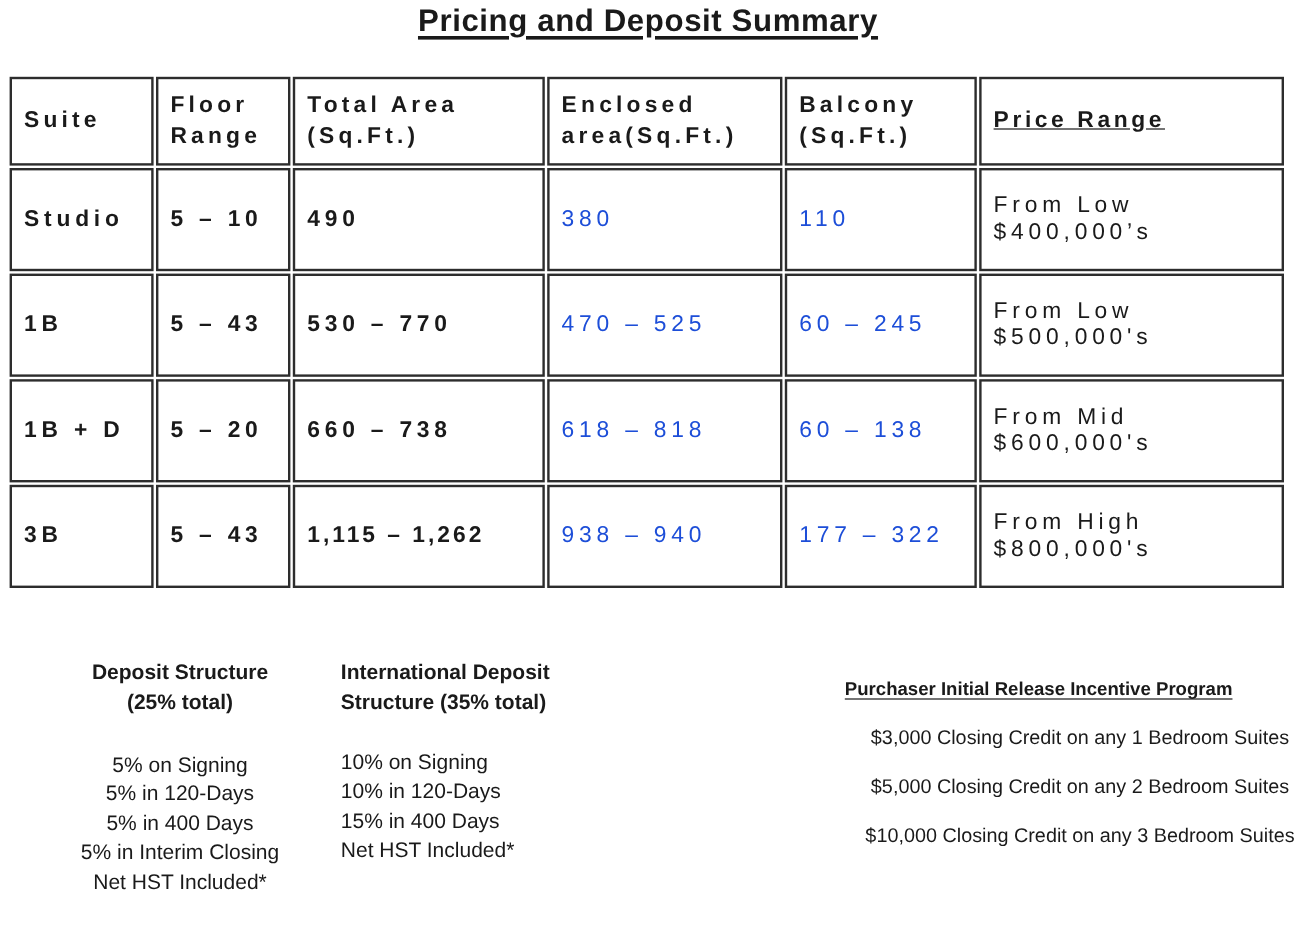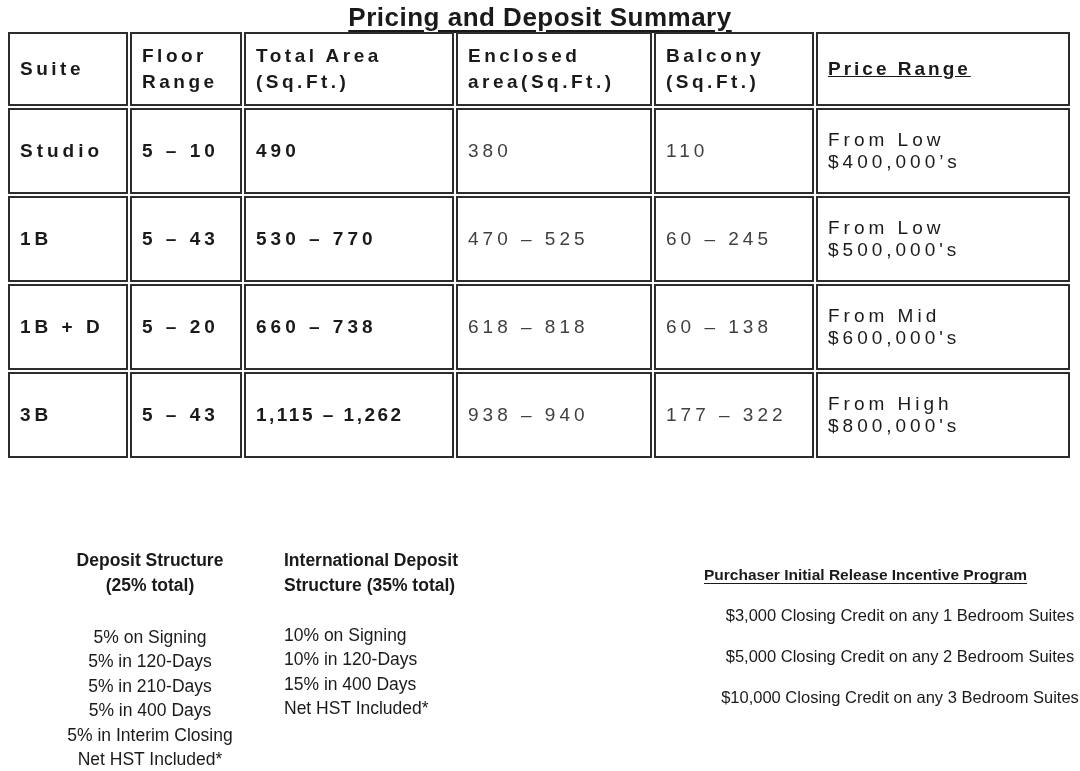--- a/index.html
+++ b/index.html
@@ -27,21 +27,21 @@
     letter-spacing: 0.5px;
   }
   .doc-title span {
     text-decoration: underline;
     text-underline-offset: 4px;
     text-decoration-thickness: 3px;
   }
   table.pricing {
     position: absolute;
     left: 6px;
-    top: 30px;
+    top: 62px;
     width: 1066px;
     table-layout: fixed;
     border-collapse: separate;
     border-spacing: 2px;
   }
   table.pricing td, table.pricing th {
     border: 2px solid #2d2d2d;
     background: #ffffff;
     vertical-align: middle;
     padding: 4px 6px 4px 10px;
@@ -54,21 +54,21 @@
     font-weight: bold;
     letter-spacing: 3.5px;
     line-height: 1.35;
   }
   table.pricing td {
     height: 74px;
     font-size: 19px;
     letter-spacing: 4px;
   }
   td.c-bold { font-weight: bold; }
-  td.c-reg  { font-weight: normal; color: #404040; margin-top: 17px; }
+  td.c-reg  { font-weight: normal; color: #1d4ed8; margin-top: 17px; }
   td.c-price {
     font-weight: normal;
     letter-spacing: 0.3px;
     font-size: 19.5px;
     padding-left: 8px;
   }
   td.va-top { vertical-align: top; padding-top: 12px; }
 
   .bottom {
     position: absolute;
@@ -177,21 +177,20 @@
   <div class="bottom">
 
     <div class="col-deposit">
       <div class="block-title">
         <div>Deposit Structure</div>
         <div>(25% total)</div>
       </div>
       <ul class="block-items">
         <li>5% on Signing</li>
         <li>5% in 120-Days</li>
-        <li>5% in 210-Days</li>
         <li>5% in 400 Days</li>
         <li>5% in Interim Closing</li>
         <li>Net HST Included*</li>
       </ul>
     </div>
 
     <div class="col-intl">
       <div class="block-title">
         <div>International Deposit</div>
         <div>Structure (35% total)</div>

